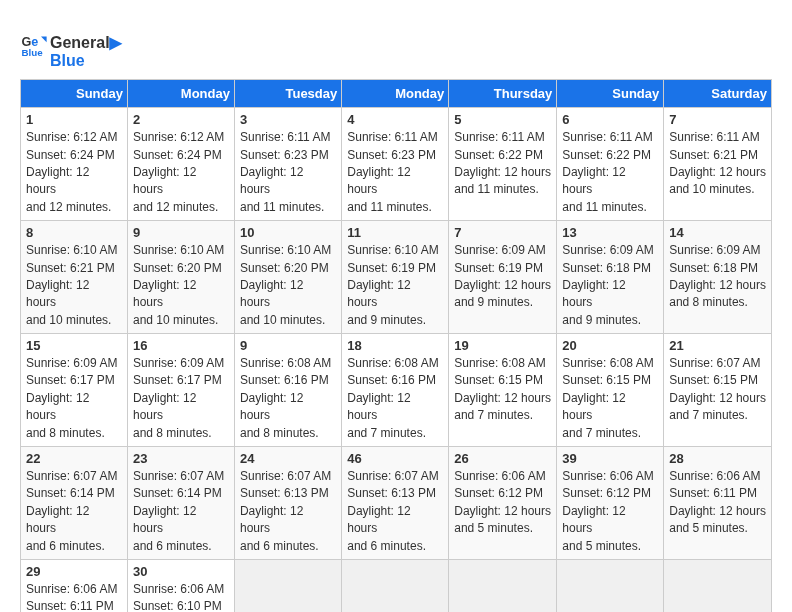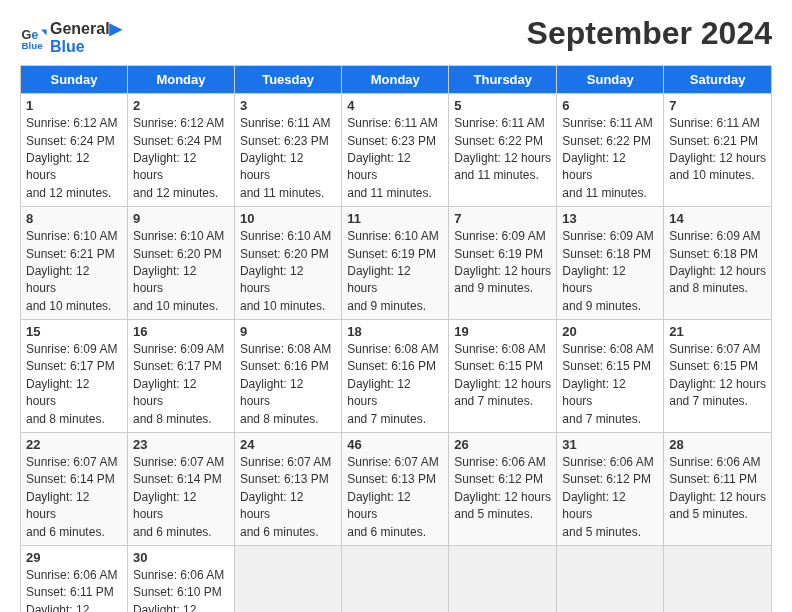--- a/index.html
+++ b/index.html
@@ -45,21 +45,21 @@
     }
     table {
       width: 100%;
       border-collapse: collapse;
       font-size: 10.5px;
     }
     thead tr th {
       background-color: #1a73e8;
       color: #fff;
       padding: 6px 4px;
-      text-align: center;
+      text-align: right;
       font-size: 13px;
       font-weight: bold;
       border: 1px solid #ccc;
     }
     tbody tr td {
       border: 1px solid #ccc;
       padding: 4px 5px;
       vertical-align: top;
       width: 113px;
       min-height: 70px;
@@ -90,28 +90,27 @@
 <div class="page">
   <div class="header-area">
     <div class="logo">
       <svg class="logo-icon" viewBox="0 0 40 40">
         <text x="2" y="22" font-size="18" font-weight="bold" fill="#333">G</text>
         <text x="16" y="22" font-size="18" font-weight="bold" fill="#1a73e8">e</text>
         <polygon points="30,8 38,16 38,8" fill="#1a73e8"></polygon>
         <text x="2" y="36" font-size="14" font-weight="bold" fill="#1a73e8">Blue</text>
       </svg>
       <div>
-        <div style="font-size:16px;font-weight:bold;color:#333;line-height:1.1;">
+        <div style="font-size:16px;font-weight:bold;color:#333;line-height:1.1;margin-top:14px;">
           <span style="color:#333;">General</span><span style="color:#1a73e8;">▶</span>
         </div>
         <div style="font-size:16px;font-weight:bold;color:#1a73e8;line-height:1.1;">Blue</div>
       </div>
     </div>
     <div class="title-area">
-      <div class="month-title">September 2024</div>
     </div>
   </div>
 
   <table>
     <thead>
       <tr>
 
       <th>Sunday</th>
           <th>Monday</th>
           <th>Tuesday</th>
@@ -305,21 +304,21 @@
 and 6 minutes.</div>
           </td>
           <td>
             <div class="day-num">26</div>
             <div class="day-info" style="white-space: pre-line;">Sunrise: 6:06 AM
 Sunset: 6:12 PM
 Daylight: 12 hours
 and 5 minutes.</div>
           </td>
           <td>
-            <div class="day-num">31</div>
+            <div class="day-num">39</div>
             <div class="day-info" style="white-space: pre-line;">Sunrise: 6:06 AM
 Sunset: 6:12 PM
 Daylight: 12 hours
 and 5 minutes.</div>
           </td>
           <td>
             <div class="day-num">28</div>
             <div class="day-info" style="white-space: pre-line;">Sunrise: 6:06 AM
 Sunset: 6:11 PM
 Daylight: 12 hours

